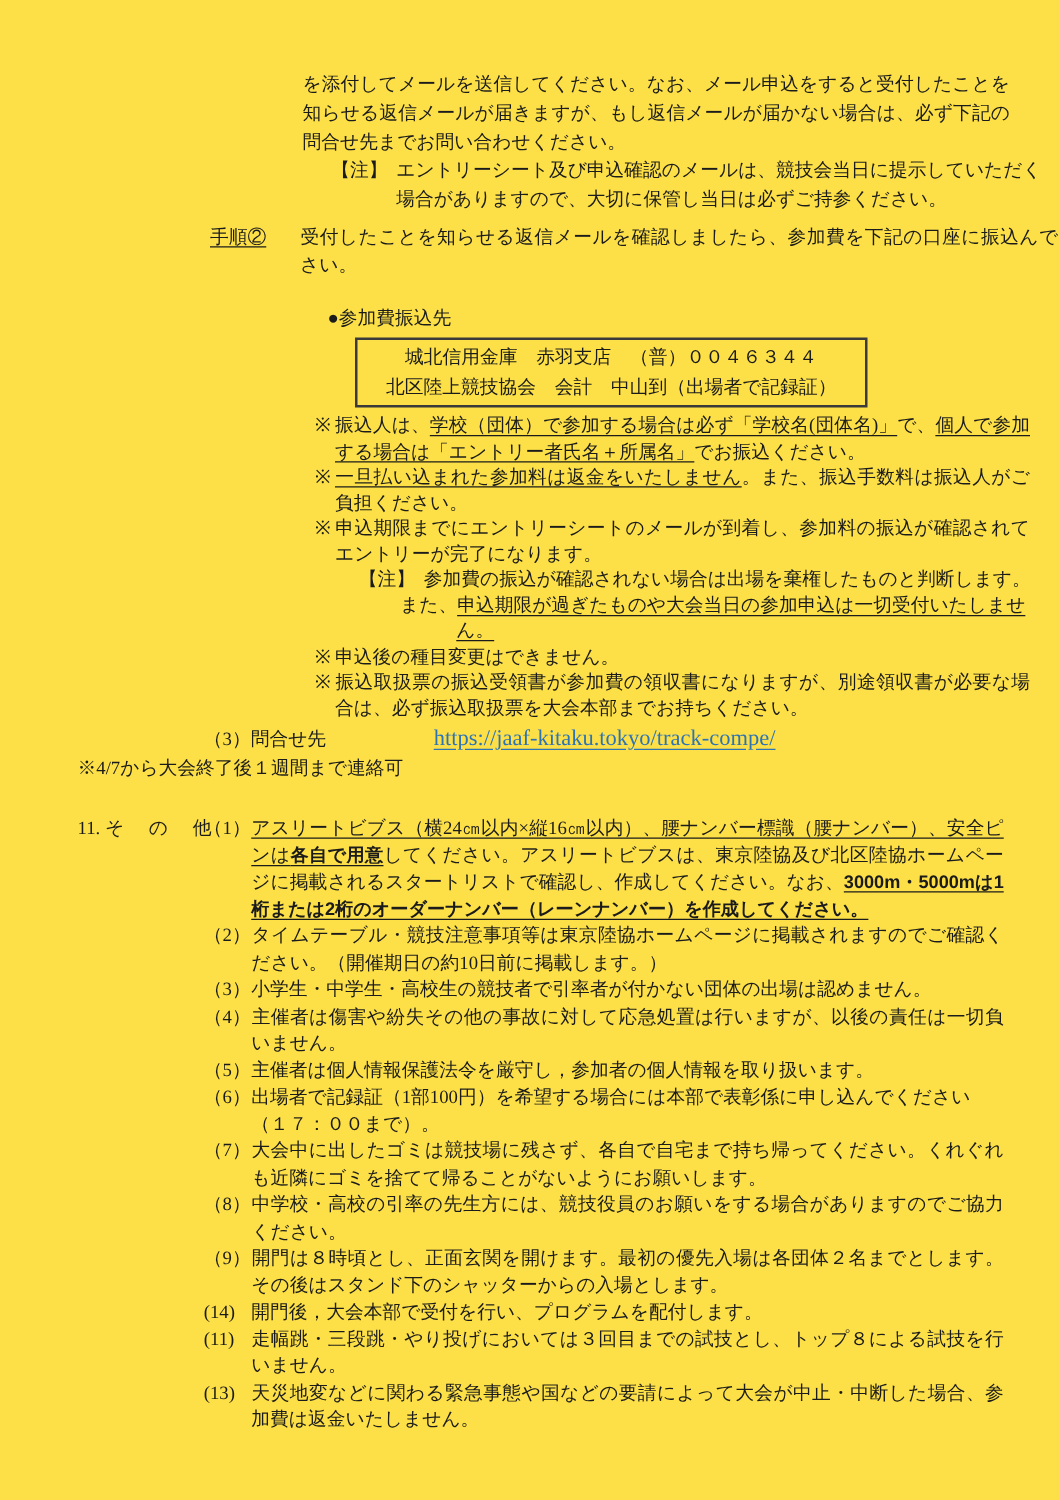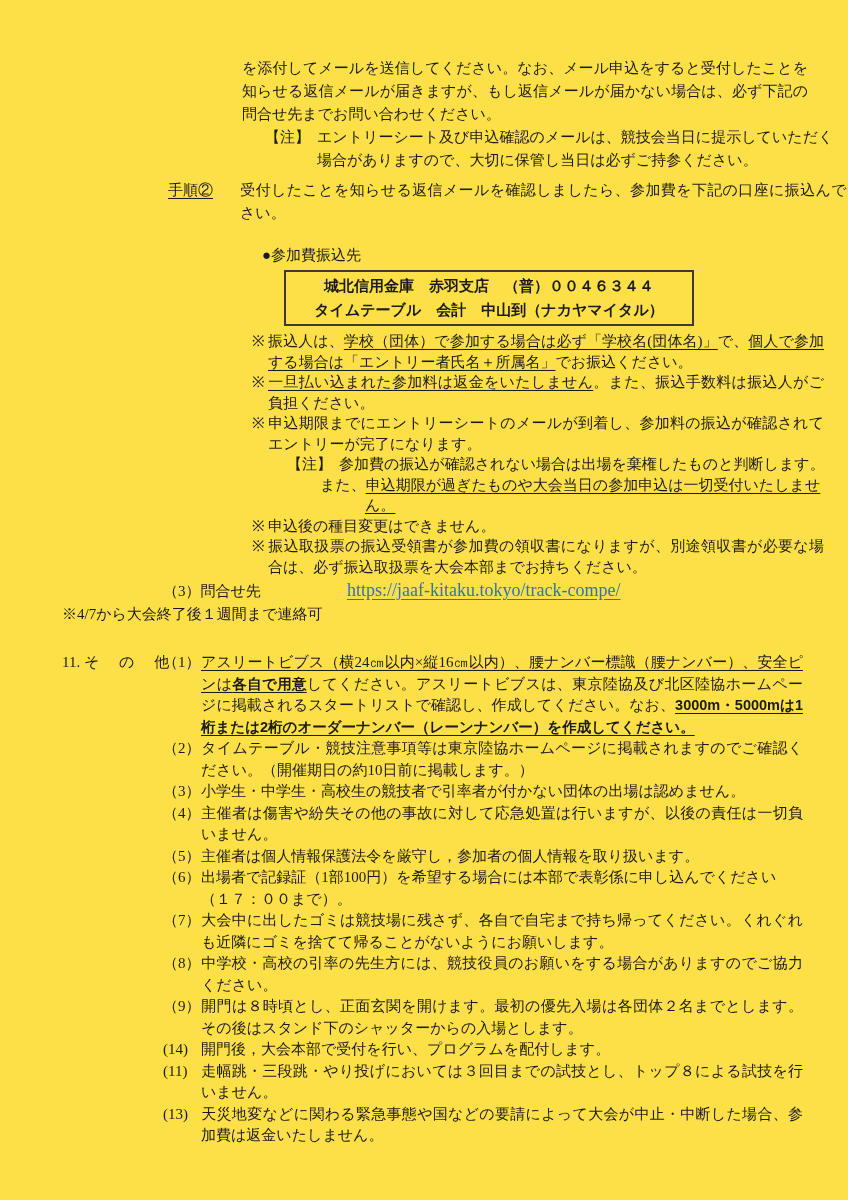--- a/index.html
+++ b/index.html
@@ -29,21 +29,20 @@
   .step2-para .mk{width:72px;}
   .transfer-title{margin-top:20px;margin-left:200px;line-height:21px;}
   .bank-box{
     margin:4px 0 5px 222px;
     width:410px;
     border:2px solid #3a3a3a;
     text-align:center;
     line-height:24px;
     padding:2px 4px;
     box-sizing:border-box;
-    font-weight:bold;
   }
 
   
   .note{margin-left:190px;padding-left:16px;text-indent:-16px;width:556px;line-height:20.5px;text-align:justify;}
   .note .mk{width:16px;}
   .caution1{margin-left:225px;padding-left:52px;text-indent:-52px;width:528px;line-height:20.5px;}
   .caution1 .mk{width:52px;}
   .caution2{margin-left:258px;padding-left:45px;text-indent:-45px;width:472px;line-height:20.5px;}
   .caution2 .mk2{display:inline;}
 
@@ -69,21 +68,21 @@
 
   <p class="intro-para">を添付してメールを送信してください。なお、メール申込をすると受付したことを知らせる返信メールが届きますが、もし返信メールが届かない場合は、必ず下記の問合せ先までお問い合わせください。</p>
   <p class="intro-note"><span class="mk">【注】</span><span>エントリーシート及び申込確認のメールは、競技会当日に提示していただく場合がありますので、大切に保管し当日は必ずご持参ください。</span></p>
 
   <p class="step2-para"><span class="mk u">手順②</span><span>受付したことを知らせる返信メールを確認しましたら、参加費を下記の口座に振込んでください。</span></p>
 
   <p class="transfer-title">●参加費振込先</p>
 
   <div class="bank-box">
     <div>城北信用金庫　赤羽支店　（普）００４６３４４</div>
-    <div>タイムテーブル　会計　中山到（ナカヤマイタル）</div>
+    <div>北区陸上競技協会　会計　中山到（出場者で記録証）</div>
   </div>
 
   <p class="note"><span class="mk">※</span><span>振込人は、</span><span class="u">学校（団体）で参加する場合は必ず「学校名(団体名)」</span><span>で、</span><span class="u">個人で参加する場合は「エントリー者氏名＋所属名」</span><span>でお振込ください。</span></p>
 
   <p class="note"><span class="mk">※</span><span class="u">一旦払い込まれた参加料は返金をいたしません</span><span>。また、振込手数料は振込人がご負担ください。</span></p>
 
   <p class="note"><span class="mk">※</span><span>申込期限までにエントリーシートのメールが到着し、参加料の振込が確認されてエントリーが完了になります。</span></p>
 
   <p class="caution1"><span class="mk">【注】</span><span>参加費の振込が確認されない場合は出場を棄権したものと判断します。</span></p>
   <p class="caution2"><span class="mk2">また、</span><span class="u">申込期限が過ぎたものや大会当日の参加申込は一切受付いたしません。</span></p>

